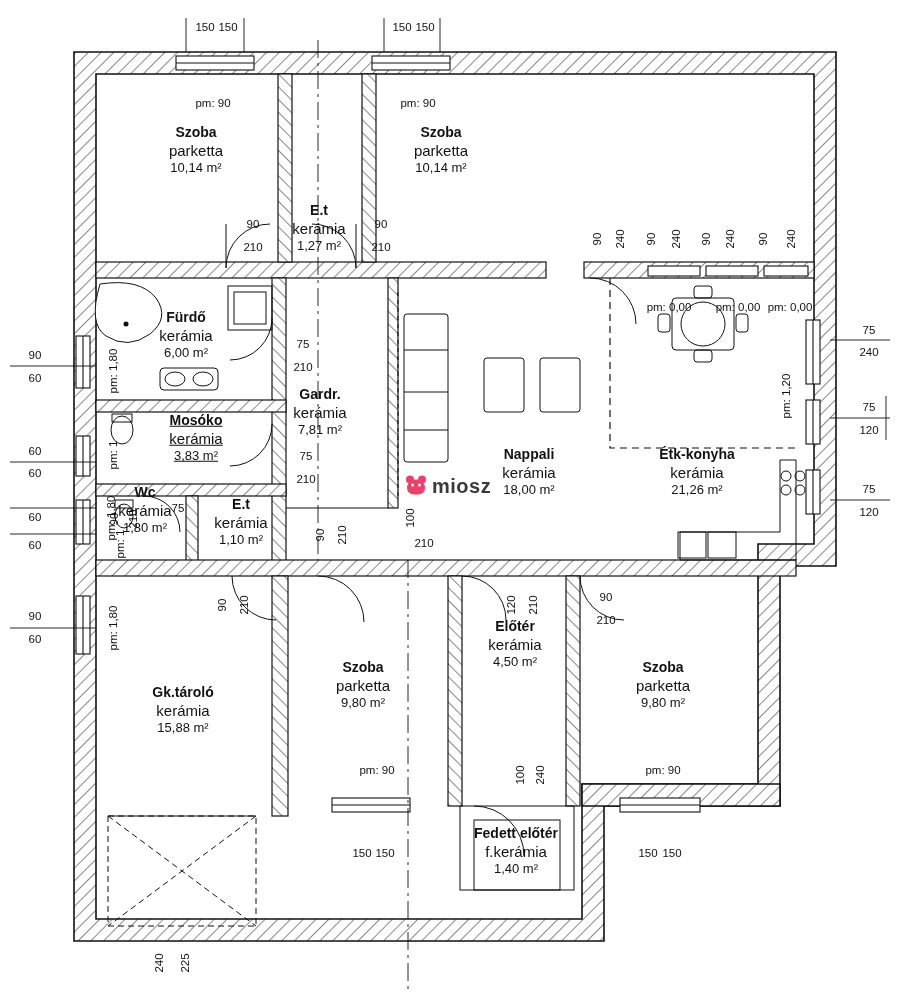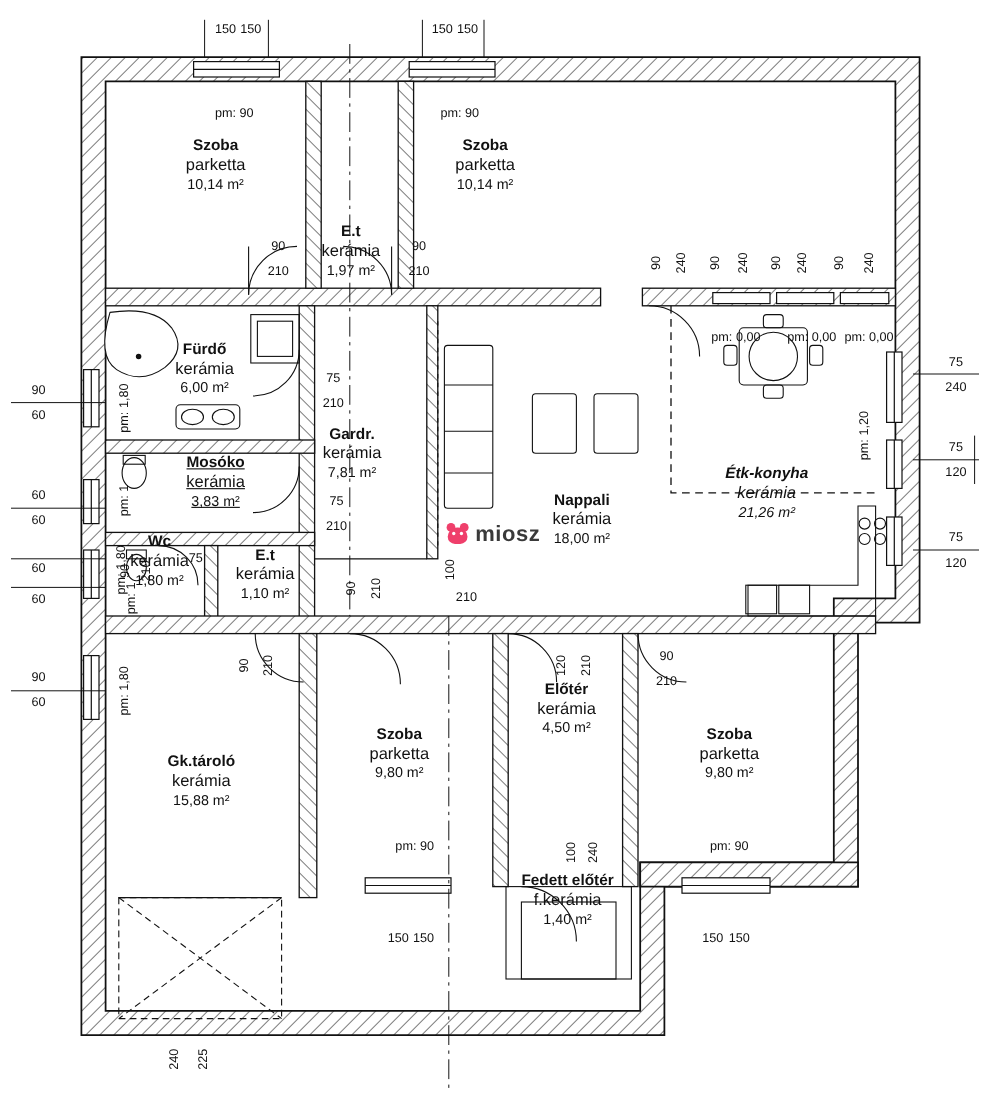--- a/index.html
+++ b/index.html
@@ -235,21 +235,21 @@
       <div class="rm-area">10,14 m²</div>
     </div>
     <div class="lbl" style="left: 441px; top: 150px;">
       <div class="rm-name">Szoba</div>
       <div class="rm-sub">parketta</div>
       <div class="rm-area">10,14 m²</div>
     </div>
     <div class="lbl" style="left: 319px; top: 228px;">
       <div class="rm-name">E.t</div>
       <div class="rm-sub">kerámia</div>
-      <div class="rm-area">1,97 m²</div>
+      <div class="rm-area">1,27 m²</div>
     </div>
     <div class="lbl" style="left: 186px; top: 335px;">
       <div class="rm-name">Fürdő</div>
       <div class="rm-sub">kerámia</div>
       <div class="rm-area">6,00 m²</div>
     </div>
     <div class="lbl" style="left: 196px; top: 438px; text-decoration: underline;">
       <div class="rm-name">Mosóko</div>
       <div class="rm-sub">kerámia</div>
       <div class="rm-area">3,83 m²</div>
@@ -267,21 +267,21 @@
     <div class="lbl" style="left: 320px; top: 412px; text-align: center;">
       <div class="rm-name">Gardr.</div>
       <div class="rm-sub">kerámia</div>
       <div class="rm-area">7,81 m²</div>
     </div>
     <div class="lbl" style="left: 529px; top: 472px;">
       <div class="rm-name">Nappali</div>
       <div class="rm-sub">kerámia</div>
       <div class="rm-area">18,00 m²</div>
     </div>
-    <div class="lbl" style="left: 697px; top: 448px; font-style: italic;">
+    <div class="lbl" style="left: 697px; top: 472px;">
       <div class="rm-name">Étk-konyha</div>
       <div class="rm-sub">kerámia</div>
       <div class="rm-area">21,26 m²</div>
     </div>
     <div class="lbl" style="left: 183px; top: 710px;">
       <div class="rm-name">Gk.tároló</div>
       <div class="rm-sub">kerámia</div>
       <div class="rm-area">15,88 m²</div>
     </div>
     <div class="lbl" style="left: 363px; top: 685px;">
@@ -292,21 +292,21 @@
     <div class="lbl" style="left: 515px; top: 644px;">
       <div class="rm-name">Előtér</div>
       <div class="rm-sub">kerámia</div>
       <div class="rm-area">4,50 m²</div>
     </div>
     <div class="lbl" style="left: 663px; top: 685px;">
       <div class="rm-name">Szoba</div>
       <div class="rm-sub">parketta</div>
       <div class="rm-area">9,80 m²</div>
     </div>
-    <div class="lbl" style="left: 516px; top: 818px;">
+    <div class="lbl" style="left: 516px; top: 851px;">
       <div class="rm-name">Fedett előtér</div>
       <div class="rm-sub">f.kerámia</div>
       <div class="rm-area">1,40 m²</div>
     </div>
   </div>
 
 <div id="dim-labels">
     <div class="dim" style="left: 205px; top: 27px;">150</div>
     <div class="dim" style="left: 228px; top: 27px;">150</div>
     <div class="dim" style="left: 402px; top: 27px;">150</div>

